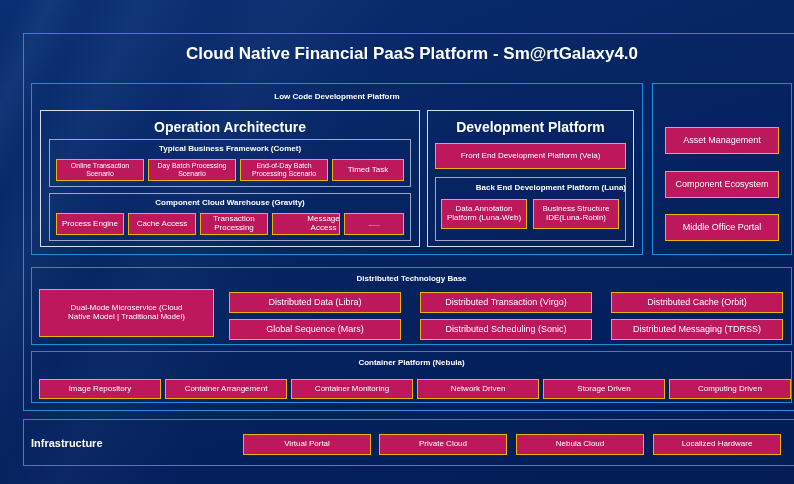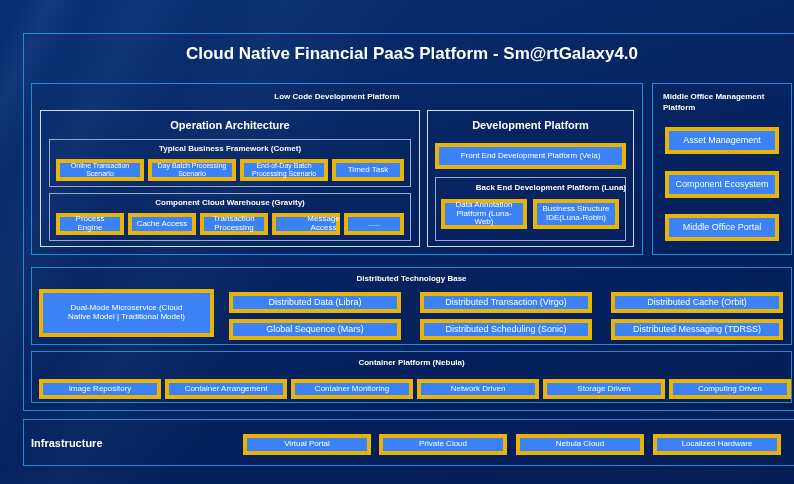--- a/index.html
+++ b/index.html
@@ -37,33 +37,33 @@
     position:absolute;
     border:1px solid #d7dcea;
     box-sizing:border-box;
   }
   .sect-title{
     position:absolute;left:0;right:0;text-align:center;
     font-weight:bold;color:#ffffff;
   }
   .chip{
     position:absolute;box-sizing:border-box;
-    border:4px solid #eab308;
-    background:#3b82f6;
+    border:1px solid #eab308;
+    background:#be185d;
     display:flex;align-items:center;justify-content:center;
     text-align:center;line-height:1.12;
     color:#ffffff;
     padding:1px 2px;
     overflow:visible;
   }
   .t7{font-size:7px;}
   .t8{font-size:8px;}
   .t9{font-size:9px;}
   .t11{font-size:11px;}
-  .t13{font-size:11px;}
+  .t13{font-size:14px;}
   .t17{font-size:17px;}
   .bold{font-weight:bold;}
 </style>
 </head>
 <body>
 
 <div id="bg-streaks"></div>
 
 <div id="root">
 
@@ -99,21 +99,20 @@
 
   <div class="chip t8" style="left:420px;top:132px;width:191px;height:26px;">Front End Development Platform (Vela)</div>
 
   <div class="frame-soft" style="left:420px;top:166px;width:191px;height:64px;"></div>
   <div class="sect-title t8 bold" style="left:420px;top:172px;width:191px;text-align:right;">Back End Development Platform (Luna)</div>
 
   <div class="chip t8" style="left:426px;top:188px;width:86px;height:30px;">Data Annotation Platform (Luna-Web)</div>
   <div class="chip t8" style="left:518px;top:188px;width:86px;height:30px;">Business Structure IDE(Luna-Robin)</div>
 
   <div class="frame-cyan" style="left:637px;top:72px;width:140px;height:172px;"></div>
-  <div class="t8 bold" style="position:absolute;left:648px;top:81px;width:118px;line-height:1.35;text-align:left;">Middle Office Management Platform</div>
 
   <div class="chip t9" style="left:650px;top:116px;width:114px;height:27px;">Asset Management</div>
   <div class="chip t9" style="left:650px;top:160px;width:114px;height:27px;">Component Ecosystem</div>
   <div class="chip t9" style="left:650px;top:203px;width:114px;height:27px;">Middle Office Portal</div>
 
   <div class="frame-cyan" style="left:16px;top:256px;width:761px;height:78px;"></div>
   <div class="sect-title t8 bold" style="left:16px;top:263px;width:761px;">Distributed Technology Base</div>
 
   <div class="chip t8" style="left:24px;top:278px;width:175px;height:48px;padding:0 20px;">Dual-Mode Microservice (Cloud Native Model | Traditional Model)</div>
 

